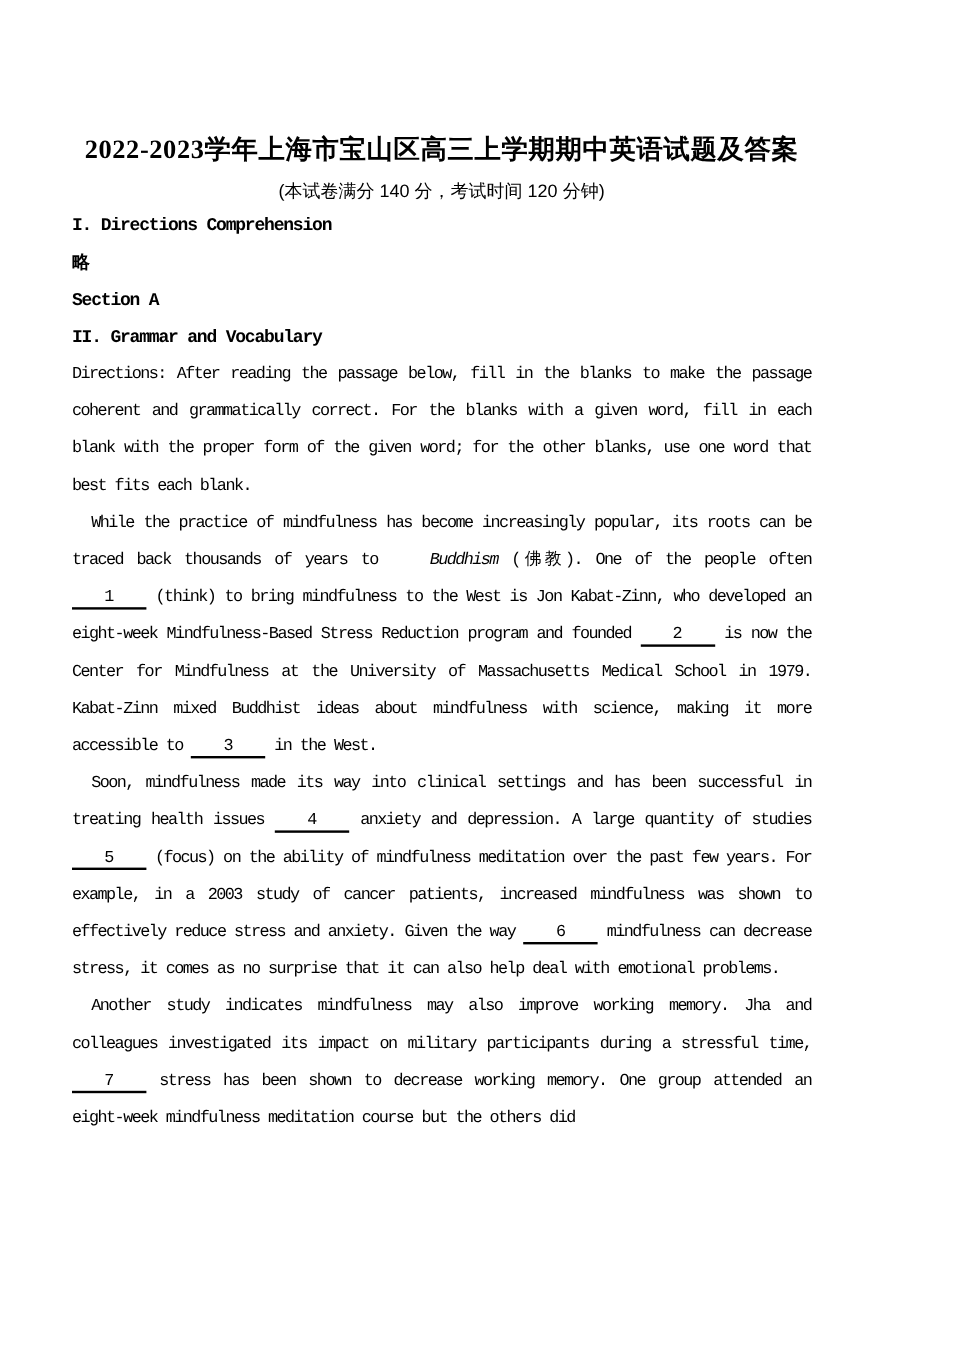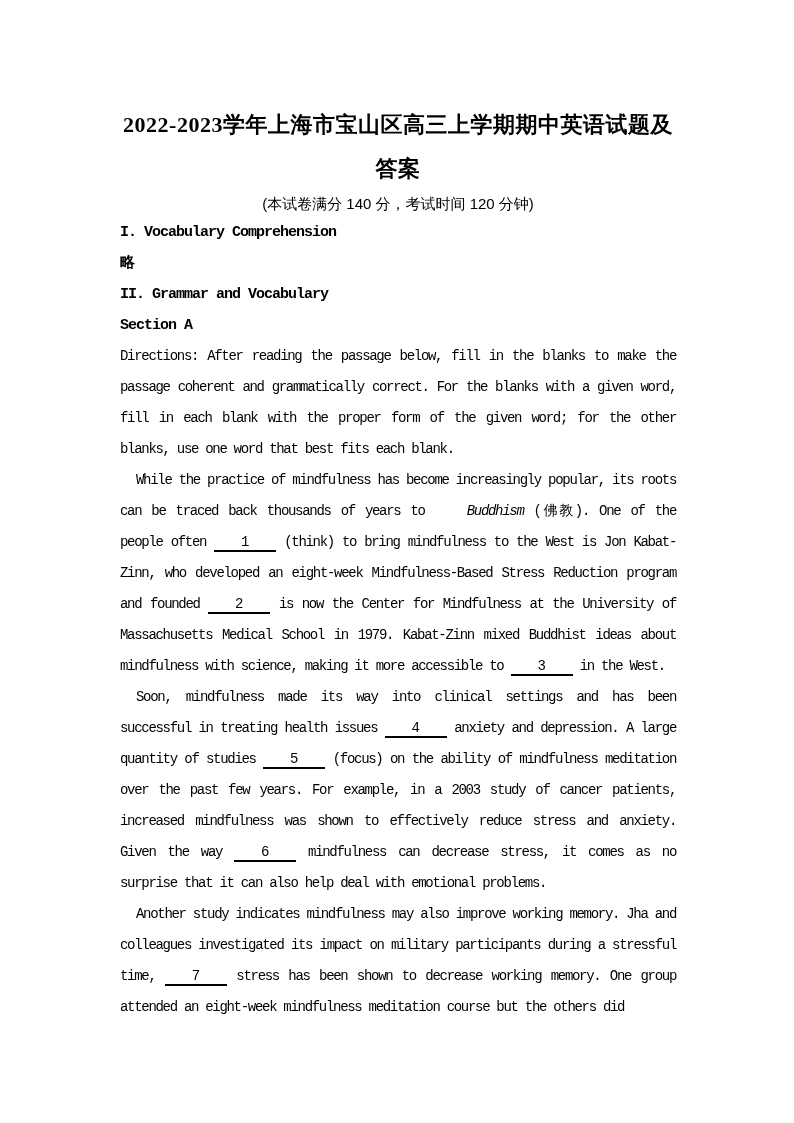--- a/index.html
+++ b/index.html
@@ -8,21 +8,21 @@
     background: #ffffff;
   }
   .page {
     position: relative;
     width: 794px;
     height: 1123px;
     margin: 0 auto;
     background: #ffffff;
     color: #000000;
     box-sizing: border-box;
-    padding: 103px 118px 0 120px;
+    padding: 103px 118px 0 60px;
     overflow: hidden;
     font-family: "Liberation Mono", monospace;
   }
   .doc-title {
     margin: 0;
     font-family: "Liberation Serif", serif;
     font-weight: bold;
     font-size: 22px;
     line-height: 44px;
     text-align: center;
@@ -70,24 +70,24 @@
     padding: 0 1px;
   }
 </style>
 </head>
 <body>
 
 <div class="page">
   <h1 class="doc-title">2022-2023学年上海市宝山区高三上学期期中英语试题及答案</h1>
   <div class="doc-subtitle">(本试卷满分 140 分，考试时间 120 分钟)</div>
 
-  <div class="heading">I. Vocabulary Comprehension</div>
+  <div class="heading">I. Directions Comprehension</div>
   <div class="heading">略</div>
+  <div class="heading">Section A</div>
   <div class="heading">II. Grammar and Vocabulary</div>
-  <div class="heading">Section A</div>
 
   <p class="body-par">Directions: After reading the passage below, fill in the blanks to make the passage coherent and grammatically correct. For the blanks with a given word, fill in each blank with the proper form of the given word; for the other blanks, use one word that best fits each blank.</p>
 
   <div id="passage-host">
       <p class="body-par indent">While the practice of mindfulness has become increasingly popular, its roots can be traced back thousands of years to <span class="italic">Buddhism</span> (佛教). One of the people often <span class="blank">1</span> (think) to bring mindfulness to the West is Jon Kabat-Zinn, who developed an eight-week Mindfulness-Based Stress Reduction program and founded <span class="blank">2</span> is now the Center for Mindfulness at the University of Massachusetts Medical School in 1979. Kabat-Zinn mixed Buddhist ideas about mindfulness with science, making it more accessible to <span class="blank">3</span> in the West.</p>
       <p class="body-par indent">Soon, mindfulness made its way into clinical settings and has been successful in treating health issues <span class="blank">4</span> anxiety and depression. A large quantity of studies <span class="blank">5</span> (focus) on the ability of mindfulness meditation over the past few years. For example, in a 2003 study of cancer patients, increased mindfulness was shown to effectively reduce stress and anxiety. Given the way <span class="blank">6</span> mindfulness can decrease stress, it comes as no surprise that it can also help deal with emotional problems.</p>
       <p class="body-par indent">Another study indicates mindfulness may also improve working memory. Jha and colleagues investigated its impact on military participants during a stressful time, <span class="blank">7</span> stress has been shown to decrease working memory. One group attended an eight-week mindfulness meditation course but the others did</p>
     </div>
 </div>
 

